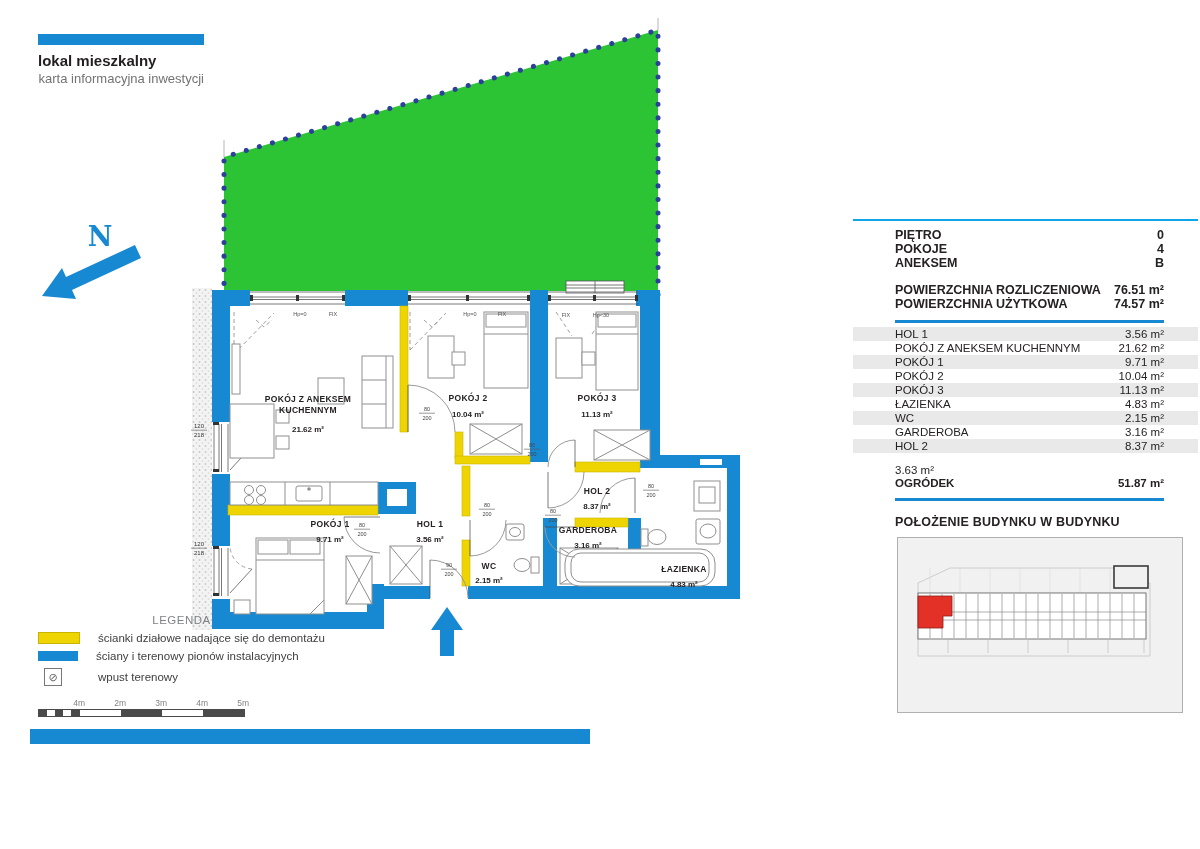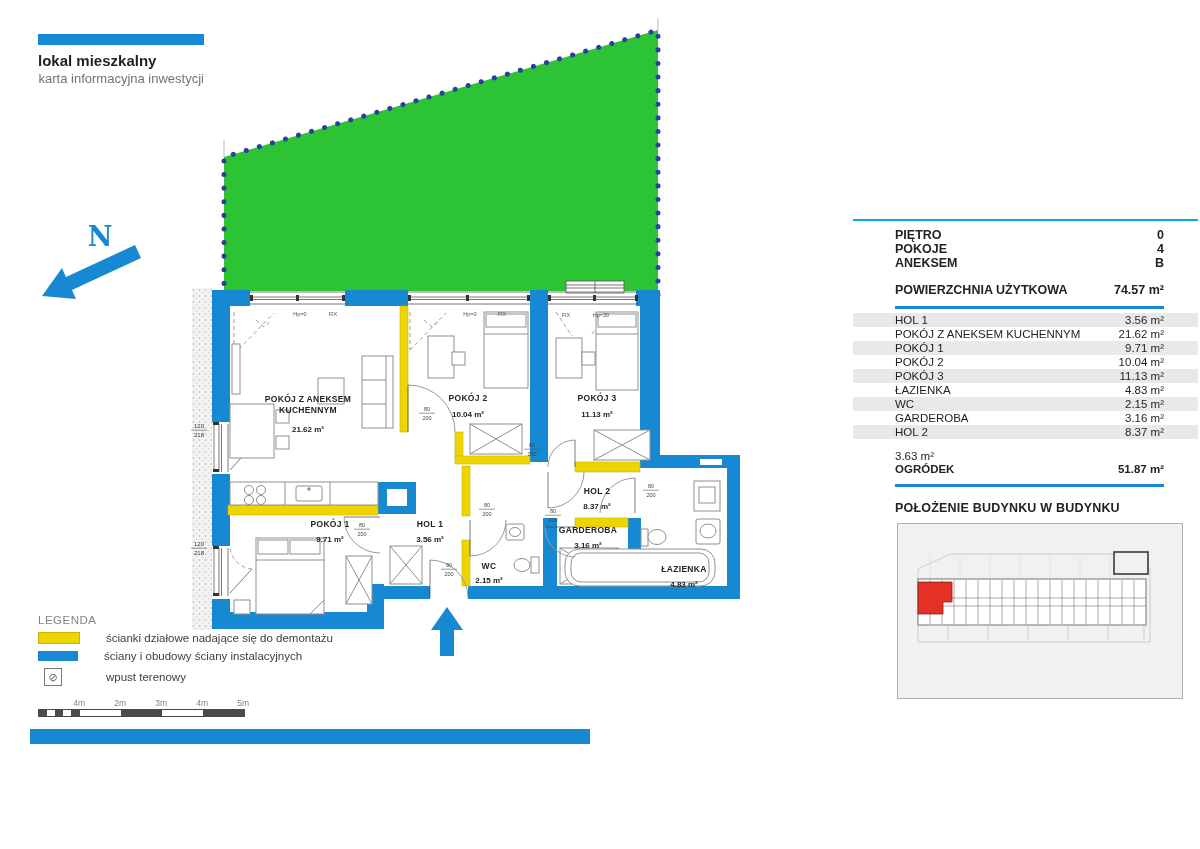--- a/index.html
+++ b/index.html
@@ -21,23 +21,23 @@
   .arc{stroke:#9a9a9a;stroke-width:1;fill:none;}
   .dash{stroke:#888;stroke-width:.8;fill:none;stroke-dasharray:4 3;}
   .t-room{font:bold 8.5px "Liberation Sans",sans-serif;fill:#262223;text-anchor:middle;letter-spacing:.3px;}
   .t-area{font:bold 8px "Liberation Sans",sans-serif;fill:#262223;text-anchor:middle;}
   .t-door{font:5.5px "Liberation Sans",sans-serif;fill:#444;text-anchor:middle;}
   .t-dim{font:6px "Liberation Sans",sans-serif;fill:#333;text-anchor:middle;paint-order:stroke;stroke:#f2f2f2;stroke-width:2px;}
   .t-win{font:5.5px "Liberation Sans",sans-serif;fill:#555;text-anchor:middle;}
   .t-north{font:bold 27px "DejaVu Serif",serif;fill:#1789d2;text-anchor:middle;}
   .frline{stroke:#444;stroke-width:.7;}
   
-  #legend{left:38px;top:614px;font-size:11.5px;color:#404041;}
+  #legend{left:38px;top:614px;font-size:11.5px;color:#404041;text-align:center;}
   #legend .lt{color:#808285;font-size:11.5px;letter-spacing:.5px;margin-bottom:6px;}
-  #legend .li{display:flex;align-items:center;margin-bottom:6px;gap:8px;}
+  #legend .li{display:flex;align-items:center;margin-bottom:6px;}
   #legend .sw{width:40px;height:10px;margin-right:18px;flex:0 0 auto;}
   #legend .sw.y{background:#eed400;border:1px solid #c9b400;}
   #legend .sw.b{background:#1789d2;}
   #legend .sw.i{width:16px;height:16px;border:1px solid #777;margin-left:6px;margin-right:36px;
      display:flex;align-items:center;justify-content:center;font-size:11px;color:#666;background:#fff;}
   
   #scalebar{left:38px;top:698px;width:206px;}
   #scalebar .labs{display:flex;font-size:8.5px;color:#808285;margin-bottom:1px;}
   #scalebar .labs span{width:41px;text-align:right;flex:0 0 auto;transform:translateX(6px);}
   #scalebar .bar{display:flex;height:6px;border:1px solid #4a4a4a;width:205px;}
@@ -305,21 +305,21 @@
 </svg>
 
 <div id="legend" class="abs">
   <div class="lt">LEGENDA</div>
   <div class="li">
     <span class="sw y"></span>
     <span>ścianki działowe nadające się do demontażu</span>
   </div>
   <div class="li">
     <span class="sw b"></span>
-    <span>ściany i obudowy ściany instalacyjnych</span>
+    <span>ściany i terenowy pionów instalacyjnych</span>
   </div>
   <div class="li">
     <span class="sw i">⊘</span>
     <span>wpust terenowy</span>
   </div>
 </div>
 
 <div id="scalebar" class="abs">
   <div class="labs" id="scale-labels">
       <span>4m</span>
@@ -353,20 +353,24 @@
         <span>POKOJE</span>
         <span>4</span>
       </div>
       <div class="row">
         <span>ANEKSEM</span>
         <span>B</span>
       </div>
     </div>
   <div class="areas" id="area-rows">
       <div class="row">
+        <span>POWIERZCHNIA ROZLICZENIOWA</span>
+        <span>76.51 m²</span>
+      </div>
+      <div class="row">
         <span>POWIERZCHNIA UŻYTKOWA</span>
         <span>74.57 m²</span>
       </div>
     </div>
   <div class="bluediv"></div>
   <div class="rooms" id="room-rows">
       <div class="row">
         <span>HOL 1</span>
         <span>3.56 m²</span>
       </div>

